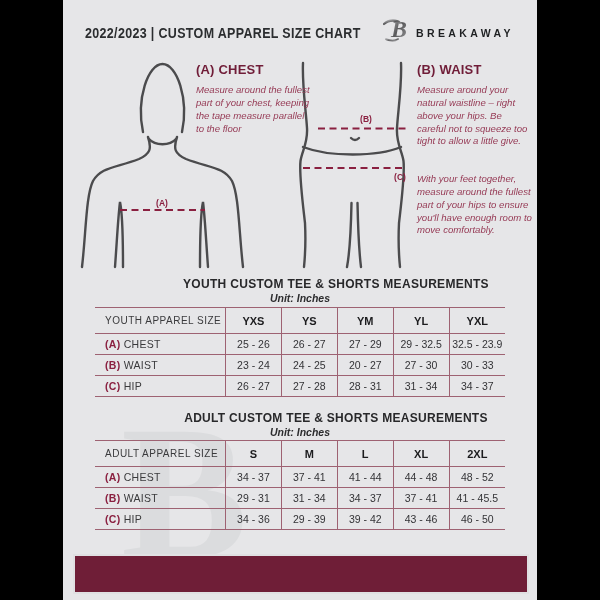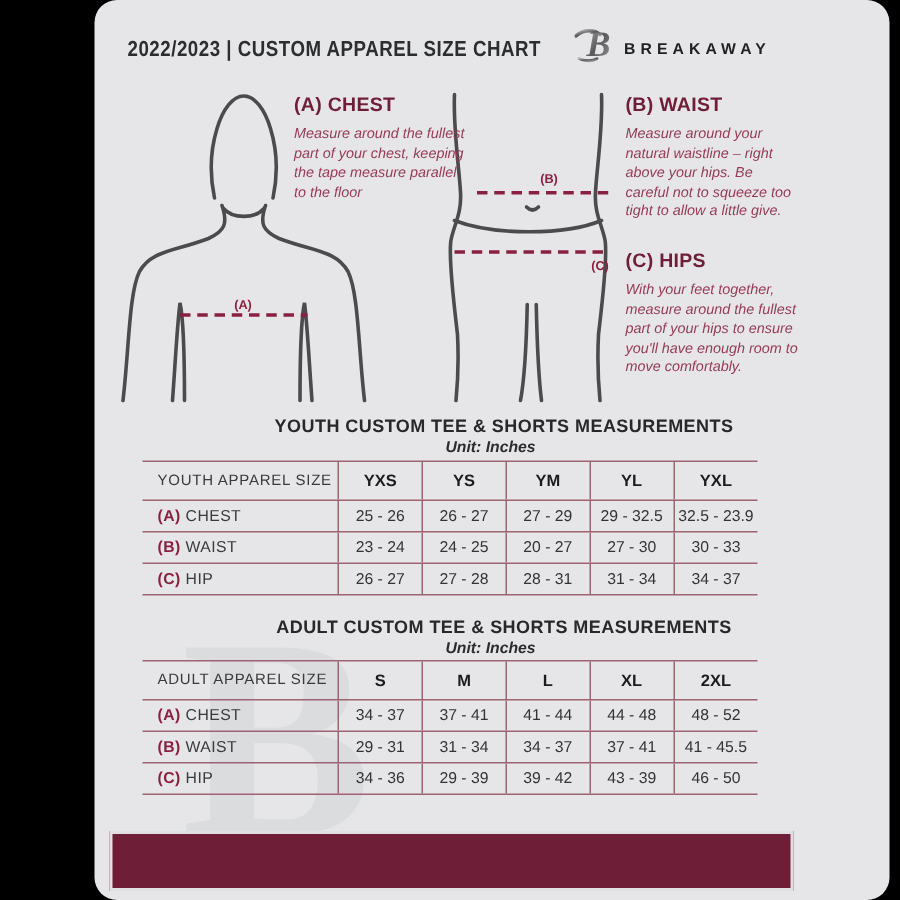--- a/index.html
+++ b/index.html
@@ -11,22 +11,22 @@
     --ink:#2b2d2f;
     --body-ink:#3a3a3c;
     --fig:#4b4b4d;
   }
   html,body{margin:0;padding:0;}
   body{
     width:600px;height:600px;background:#000;position:relative;overflow:hidden;
     font-family:"Liberation Sans", sans-serif;
   }
   .page{
-    position:absolute;left:63px;top:0;width:530px;height:600px;
-    background:var(--page-bg);overflow:hidden;border-radius:15px;
+    position:absolute;left:63px;top:0;width:474px;height:600px;
+    background:var(--page-bg);overflow:hidden;
   }
   
   .hdr-title{
     position:absolute;left:22px;top:25px;
     font-size:14.5px;font-weight:700;color:var(--ink);letter-spacing:.4px;
     transform:scaleX(.86);transform-origin:left center;white-space:nowrap;
   }
   .brand-logo{position:absolute;left:320px;top:14px;}
   .brand-name{
     position:absolute;left:353px;top:27px;
@@ -47,21 +47,21 @@
   .m-block.a{left:133px;top:62px;width:116px;}
   .m-block.b{left:354px;top:62px;width:112px;}
   .m-block.c{left:354px;top:166px;width:116px;}
   
   .tbl-title{
     position:absolute;left:0;width:474px;text-align:center;
     font-size:12px;font-weight:700;color:#28282a;letter-spacing:.3px;margin-left:36px;
   }
   .tbl-unit{
     position:absolute;left:0;width:474px;text-align:center;
-    font-size:10.5px;font-style:italic;font-weight:600;color:#2c2c2e;padding-left:27px;
+    font-size:10.5px;font-style:italic;font-weight:600;color:#2c2c2e;
   }
   .yt-title{top:277px;} .yt-unit{top:292px;}
   .at-title{top:411px;} .at-unit{top:426px;}
   
   .size-table{
     position:absolute;left:32px;width:410px;border-collapse:collapse;table-layout:fixed;
     z-index:2;
   }
   .youth-pos{top:307px;} .adult-pos{top:440px;}
   .size-table th,.size-table td{
@@ -135,21 +135,20 @@
 
   <div class="m-block a">
     <div class="m-head"><span>(A)</span> <span>CHEST</span></div>
     <div class="m-body">Measure around the fullest part of your chest, keeping the tape measure parallel to the floor</div>
   </div>
   <div class="m-block b">
     <div class="m-head"><span>(B)</span> <span>WAIST</span></div>
     <div class="m-body">Measure around your natural waistline – right above your hips. Be careful not to squeeze too tight to allow a little give.</div>
   </div>
   <div class="m-block c">
-    <div class="m-head"><span>(C)</span> <span>HIPS</span></div>
     <div class="m-body">With your feet together, measure around the fullest part of your hips to ensure you'll have enough room to move comfortably.</div>
   </div>
 
   <div class="watermark">B</div>
 
   <div class="tbl-title yt-title">YOUTH CUSTOM TEE &amp; SHORTS MEASUREMENTS</div>
   <div class="tbl-unit yt-unit">Unit: Inches</div>
   <table class="size-table youth-pos">
       <thead>
         <tr>
@@ -217,21 +216,21 @@
           <td>31 - 34</td>
           <td>34 - 37</td>
           <td>37 - 41</td>
           <td>41 - 45.5</td>
         </tr>
         <tr>
           <td class="label-col"><span class="rk">(C) </span><span>HIP</span></td>
           <td>34 - 36</td>
           <td>29 - 39</td>
           <td>39 - 42</td>
-          <td>43 - 39</td>
+          <td>43 - 46</td>
           <td>46 - 50</td>
         </tr>
       </tbody>
     </table>
 
   <div class="footer-bar"></div>
 
 </div>
 
 </body></html>

